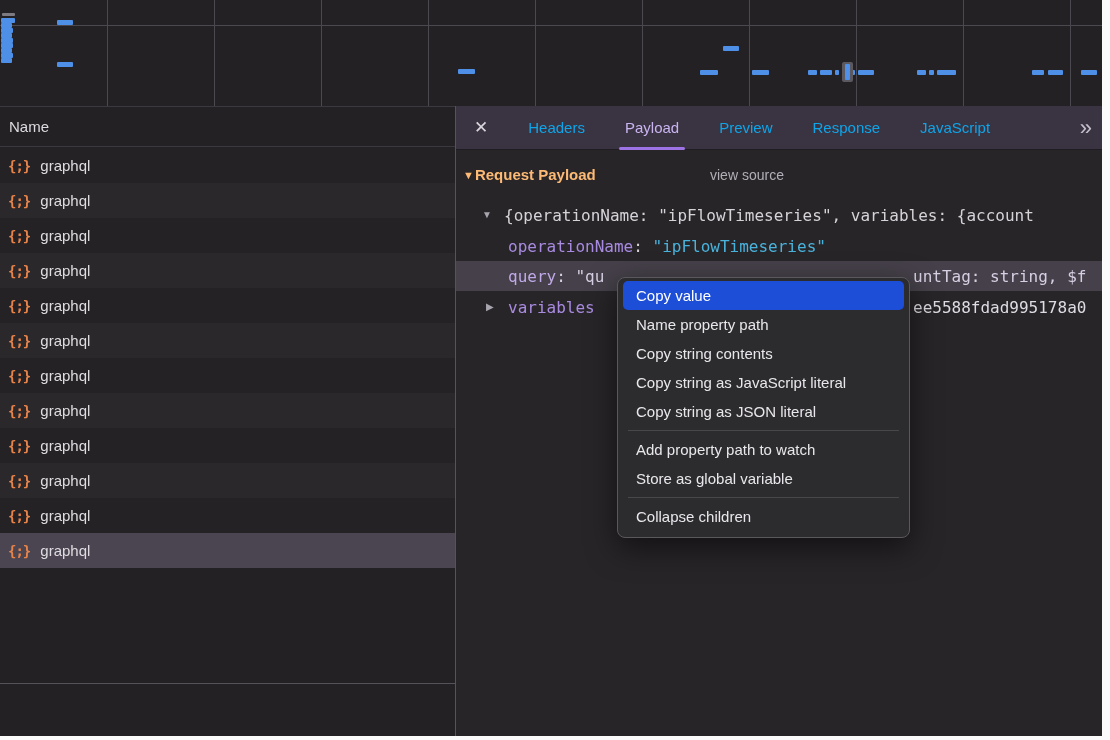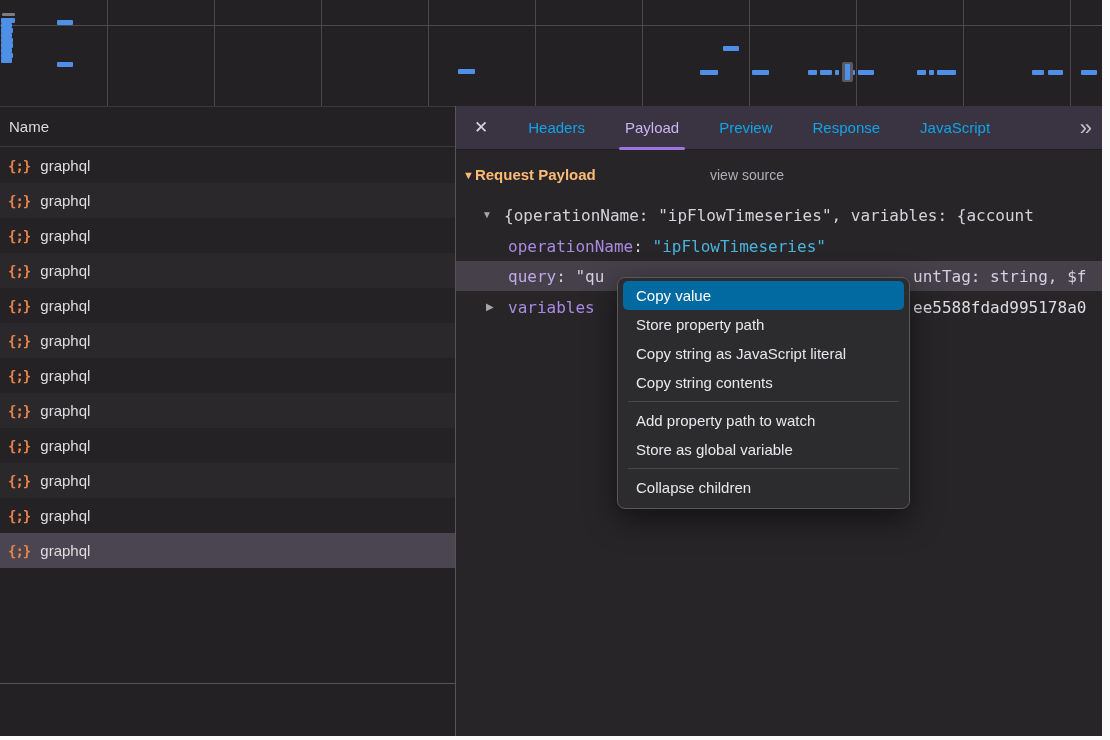--- a/index.html
+++ b/index.html
@@ -73,21 +73,21 @@
   .v-white  { color:#dedbe2; }
 
   
   .ctx-menu {
     position:absolute; left:617px; top:277px; width:293px; z-index:10;
     background:#2c2b2e; border:1px solid #5a585c; border-radius:8px;
     box-shadow:0 10px 30px rgba(0,0,0,.55); padding:3px 0 6px; box-sizing:border-box;
   }
   .menu-item { height:29px; display:flex; align-items:center; padding-left:18px;
                color:#e9e7eb; font-size:15px; }
-  .menu-item.highlighted { background:#0369a1; border-radius:5px; margin:0 5px;
+  .menu-item.highlighted { background:#1d4ed8; border-radius:5px; margin:0 5px;
                            padding-left:13px; color:#ffffff; }
   .menu-sep { height:1px; background:#49474b; margin:4px 10px; }
 
   
   .edge-right  { position:absolute; right:0; top:0; width:8px; height:100%; background:#fbfbfb; }
   .edge-bottom { position:absolute; left:0; bottom:0; width:100%; height:4px; background:#fbfbfb; }
 </style>
 </head>
 <body>
 
@@ -236,23 +236,24 @@
       <div class="tree-row row-variables">
         <span class="tri" style="left:30px;">▶</span>
         <span class="k-purple">variables</span>
         <span class="frag-right v-white">ee5588fdad995178a0</span>
       </div>
     </div>
   </div>
 
   <div class="ctx-menu">
     <div class="menu-item highlighted">Copy value</div>
-    <div class="menu-item">Store property path</div>
+    <div class="menu-item">Name property path</div>
+    <div class="menu-item">Copy string contents</div>
     <div class="menu-item">Copy string as JavaScript literal</div>
-    <div class="menu-item">Copy string contents</div>
+    <div class="menu-item">Copy string as JSON literal</div>
     <div class="menu-sep"></div>
     <div class="menu-item">Add property path to watch</div>
     <div class="menu-item">Store as global variable</div>
     <div class="menu-sep"></div>
     <div class="menu-item">Collapse children</div>
   </div>
 
   <div class="edge-right"></div>
   <div class="edge-bottom"></div>
 </div>

